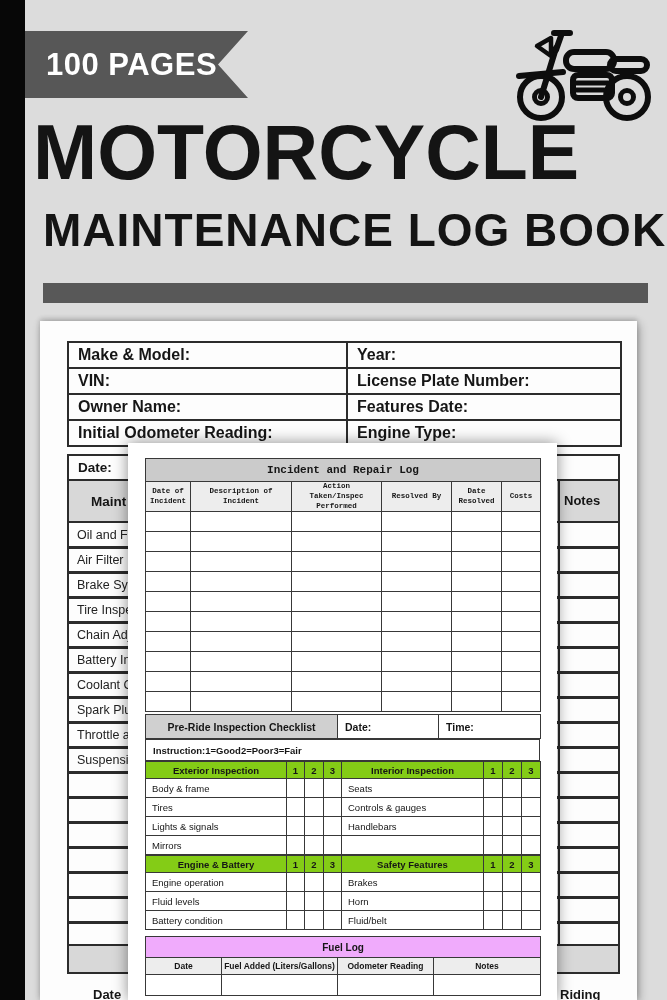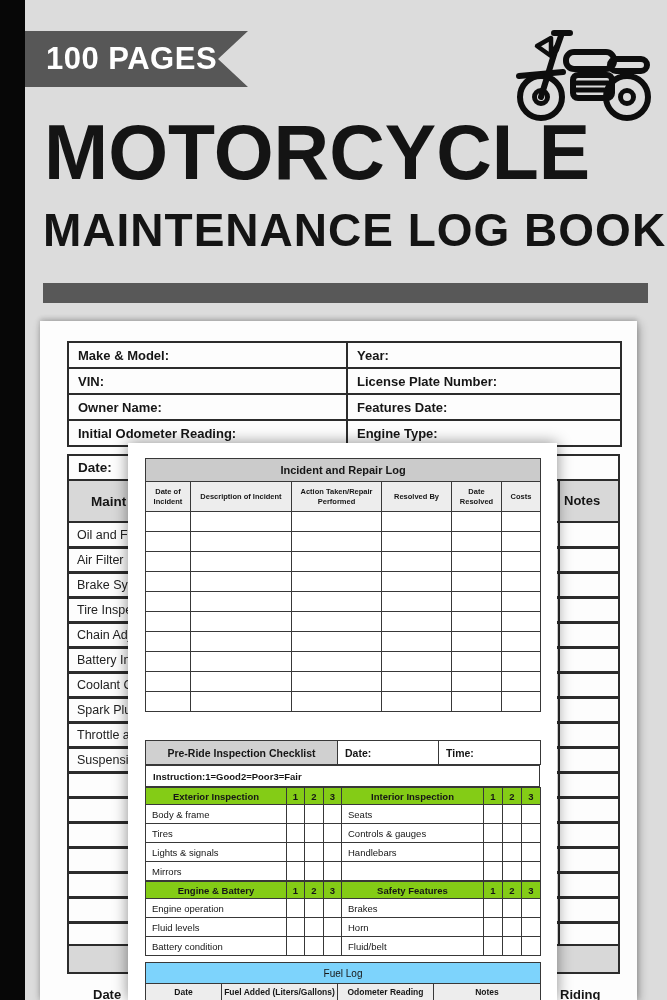--- a/index.html
+++ b/index.html
@@ -1,36 +1,36 @@
 <!DOCTYPE html>
 <html><head>
 <meta charset="utf-8">
 <style>
   html,body{margin:0;padding:0;background:#ffffff;}
   .canvas{position:relative;width:667px;height:1000px;overflow:hidden;background:#dcdcdc;
           font-family:"Liberation Sans",sans-serif;color:#161616;}
   .strip{position:absolute;left:0;top:0;width:25px;height:100%;background:#070707;}
   
-  .ribbon{position:absolute;left:25px;top:31px;width:223px;height:56px;background:#575757;
+  .ribbon{position:absolute;left:25px;top:31px;width:223px;height:67px;background:#575757;
           clip-path:polygon(0 0,100% 0,calc(100% - 30px) 50%,100% 100%,0 100%);
           display:flex;align-items:center;padding-left:21px;box-sizing:border-box;}
   .ribbon span{color:#fff;font-weight:bold;font-size:31px;letter-spacing:.5px;}
   
   .moto{position:absolute;left:516px;top:26px;}
   
-  .title{position:absolute;left:44px;top:114px;font-size:77px;font-weight:bold;line-height:1;color:#141414;}
+  .title{position:absolute;left:33px;top:114px;font-size:77px;font-weight:bold;line-height:1;color:#141414;}
   .subtitle{position:absolute;left:43px;top:207px;font-size:46px;font-weight:bold;letter-spacing:1px;line-height:1;color:#141414;}
   .graybar{position:absolute;left:43px;top:283px;width:605px;height:20px;background:#585858;}
   
   .backpage{position:absolute;left:40px;top:321px;width:597px;height:679px;background:#fdfdfd;
             box-shadow:0 -2px 5px rgba(0,0,0,.18),2px 3px 9px rgba(0,0,0,.3);}
   .sheet{position:absolute;left:27px;top:20px;width:553px;height:659px;}
   table{border-collapse:collapse;table-layout:fixed;width:100%;}
   .info{position:absolute;top:0;left:0;}
-  .info td{height:24px;border:2.5px solid #2c2c2c;font-size:13px;font-weight:bold;padding:0 0 0 9px;}
+  .info td{height:24px;border:2.5px solid #2c2c2c;font-size:16px;font-weight:bold;padding:0 0 0 9px;}
   .date-row{position:absolute;top:113px;left:0;width:100%;height:27px;border:2.5px solid #2c2c2c;
             box-sizing:border-box;display:flex;align-items:center;padding-left:9px;
             font-size:13.5px;font-weight:bold;background:#fdfdfd;}
   .hdr-row{position:absolute;top:138px;left:0;width:100%;height:44px;background:#d8d8d8;
            border:2.5px solid #2c2c2c;box-sizing:border-box;}
   .hdr-row .maint{position:absolute;left:22px;top:13px;font-size:13.5px;font-weight:bold;}
   .hdr-row .notes{position:absolute;left:495px;top:12px;font-size:13px;font-weight:bold;}
   .task-stack{position:absolute;top:180px;left:0;width:100%;}
   .task-row{height:27.5px;margin-top:-2.5px;border:2.5px solid #2c2c2c;box-sizing:border-box;
             font-size:12.5px;padding:5px 0 0 8px;color:#222;white-space:nowrap;overflow:hidden;}
@@ -38,32 +38,32 @@
   .notes-divider{position:absolute;left:491px;top:138px;height:467px;border-left:2.5px solid #2c2c2c;}
   .gray-divider{position:absolute;top:603px;left:0;width:100%;height:30px;background:#d8d8d8;
                 border:2.5px solid #2c2c2c;box-sizing:border-box;}
   .b-frag{position:absolute;top:646px;font-size:13px;font-weight:bold;}
   .b-date{left:26px;} .b-riding{left:493px;}
   
   .overlay{position:absolute;left:128px;top:443px;width:429px;height:557px;background:#ffffff;
            box-shadow:0 0 14px rgba(0,0,0,.45);padding:15px 17px 0;box-sizing:border-box;z-index:3;}
   .overlay td{border:1.5px solid #383838;overflow:hidden;}
   .tbar td{background:#cbcbcb;font-weight:bold;font-size:11px;text-align:center;height:20px;}
-  .incident{margin-bottom:28px;}
+  .incident{margin-bottom:2px;font-family:Liberation Mono, monospace;}
   .incident .colhead{background:#ededed;font-weight:bold;font-size:7.5px;text-align:center;
                      height:29px;line-height:1.3;padding:0 2px;}
   .incident .body-cell{height:17px;}
   .phead .pr-title{background:#d0d0d0;font-weight:bold;font-size:10.5px;text-align:center;height:21px;}
   .phead .pr-dt{font-size:10.5px;font-weight:bold;padding-left:7px;}
   .instr td{height:18px;font-size:9.5px;font-weight:bold;padding-left:7px;}
   .instr .leg{}
   .pairs td{height:16px;font-size:9.5px;padding-left:6px;}
   .pairs td.sec,.pairs td.rate{background:#84cc16;font-weight:bold;text-align:center;padding:0;}
   .fuel{margin-top:6px;}
-  .fuel .tbar-f{background:#7dd3fc;font-weight:normal;font-size:10px;text-align:center;height:18px;}
+  .fuel .tbar-f{background:#f0abfc;font-weight:bold;font-size:10px;text-align:center;height:18px;}
   .fuel .fhead{background:#ededed;font-weight:bold;font-size:8.5px;text-align:center;height:16px;padding:0 2px;}
   .fuel .body-cell{height:18px;}
 </style>
 </head>
 <body>
 
 <div class="canvas">
   <div class="strip"></div>
 
   <div class="ribbon">
@@ -159,21 +159,21 @@
           <col style="width:50px">
           <col style="width:39px">
         </colgroup>
       <tbody>
         <tr class="tbar">
           <td colspan="6">Incident and Repair Log</td>
         </tr>
         <tr id="incident-head">
             <td class="colhead">Date of Incident</td>
             <td class="colhead">Description of Incident</td>
-            <td class="colhead">Action Taken/Repair Performed</td>
+            <td class="colhead">Action Taken/Inspec Performed</td>
             <td class="colhead">Resolved By</td>
             <td class="colhead">Date Resolved</td>
             <td class="colhead">Costs</td>
           </tr>
       </tbody>
       <tbody id="incident-body">
           <tr>
             <td class="body-cell"></td>
             <td class="body-cell"></td>
             <td class="body-cell"></td>

